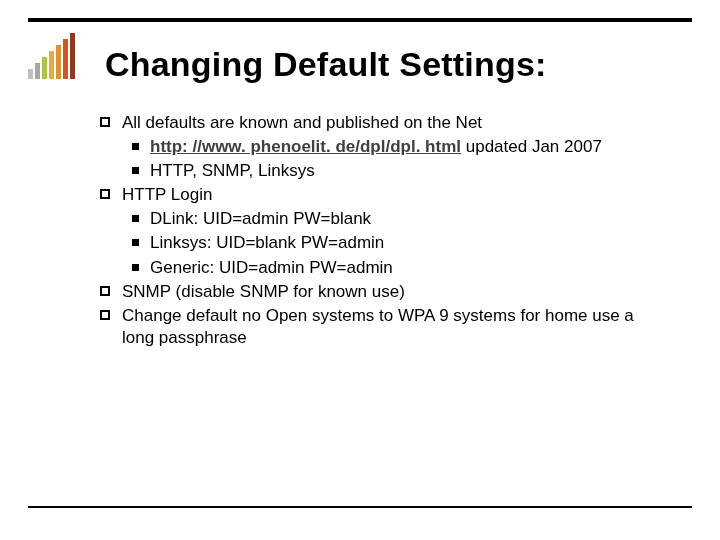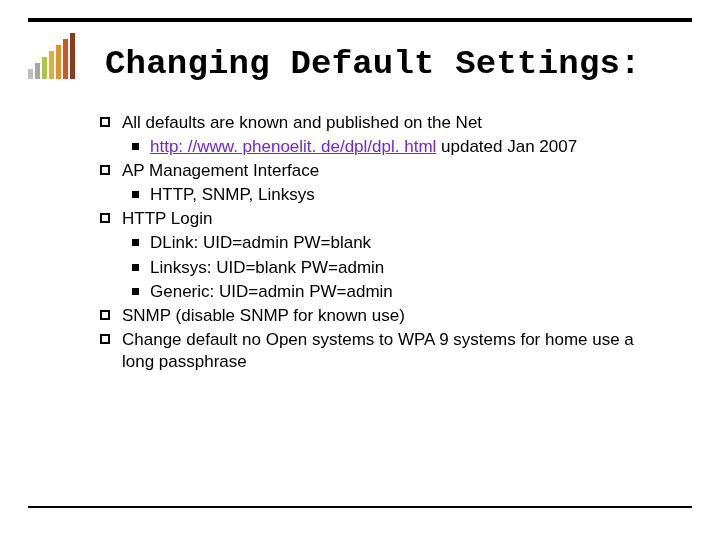--- a/index.html
+++ b/index.html
@@ -28,21 +28,21 @@
     align-items: flex-end;
     gap: 2px;
     height: 46px;
   }
   .bar { width: 5px; }
   .title {
     position: absolute;
     top: 46px;
     left: 105px;
     right: 40px;
-    font-family: Liberation Mono, monospace;
+    font-family: Liberation Sans, sans-serif;
     font-size: 34px;
     font-weight: 900;
     letter-spacing: 0.2px;
     line-height: 1.1;
   }
   .content {
     position: absolute;
     top: 112px;
     left: 100px;
     right: 50px;
@@ -72,22 +72,23 @@
   .item-l2::before {
     content: "";
     position: absolute;
     left: 32px;
     top: 7px;
     width: 7px;
     height: 7px;
     background: #000;
   }
   .link {
-    color: #6d28d9;
+    color: #404040;
     text-decoration: underline;
+    font-weight: bold;
   }
   .bottom-rule {
     position: absolute;
     bottom: 32px;
     left: 28px;
     right: 28px;
     height: 2px;
     background: #000;
   }
 </style>
@@ -104,21 +105,20 @@
     <div class="bar" style="height: 34px; background: rgb(226, 144, 46);"></div>
     <div class="bar" style="height: 40px; background: rgb(200, 90, 40);"></div>
     <div class="bar" style="height: 46px; background: rgb(140, 59, 31);"></div>
   </div>
 
 <h1 class="title">Changing Default Settings:</h1>
 
 <div class="content" id="content">
     <div class="item-l1"><span>All defaults are known and published on the Net</span></div>
     <div class="item-l2"><span class="link">http: //www. phenoelit. de/dpl/dpl. html</span><span>  updated Jan 2007</span></div>
-    <div class="item-l1"><span>AP Management Interface</span></div>
     <div class="item-l2"><span>HTTP, SNMP, Linksys</span></div>
     <div class="item-l1"><span>HTTP Login</span></div>
     <div class="item-l2"><span>DLink: UID=admin PW=blank</span></div>
     <div class="item-l2"><span>Linksys: UID=blank PW=admin</span></div>
     <div class="item-l2"><span>Generic: UID=admin PW=admin</span></div>
     <div class="item-l1"><span>SNMP  (disable SNMP for known use)</span></div>
     <div class="item-l1"><span>Change default no Open systems to WPA 9 systems for home use a long passphrase</span></div>
   </div>
 
 <div class="bottom-rule"></div>

